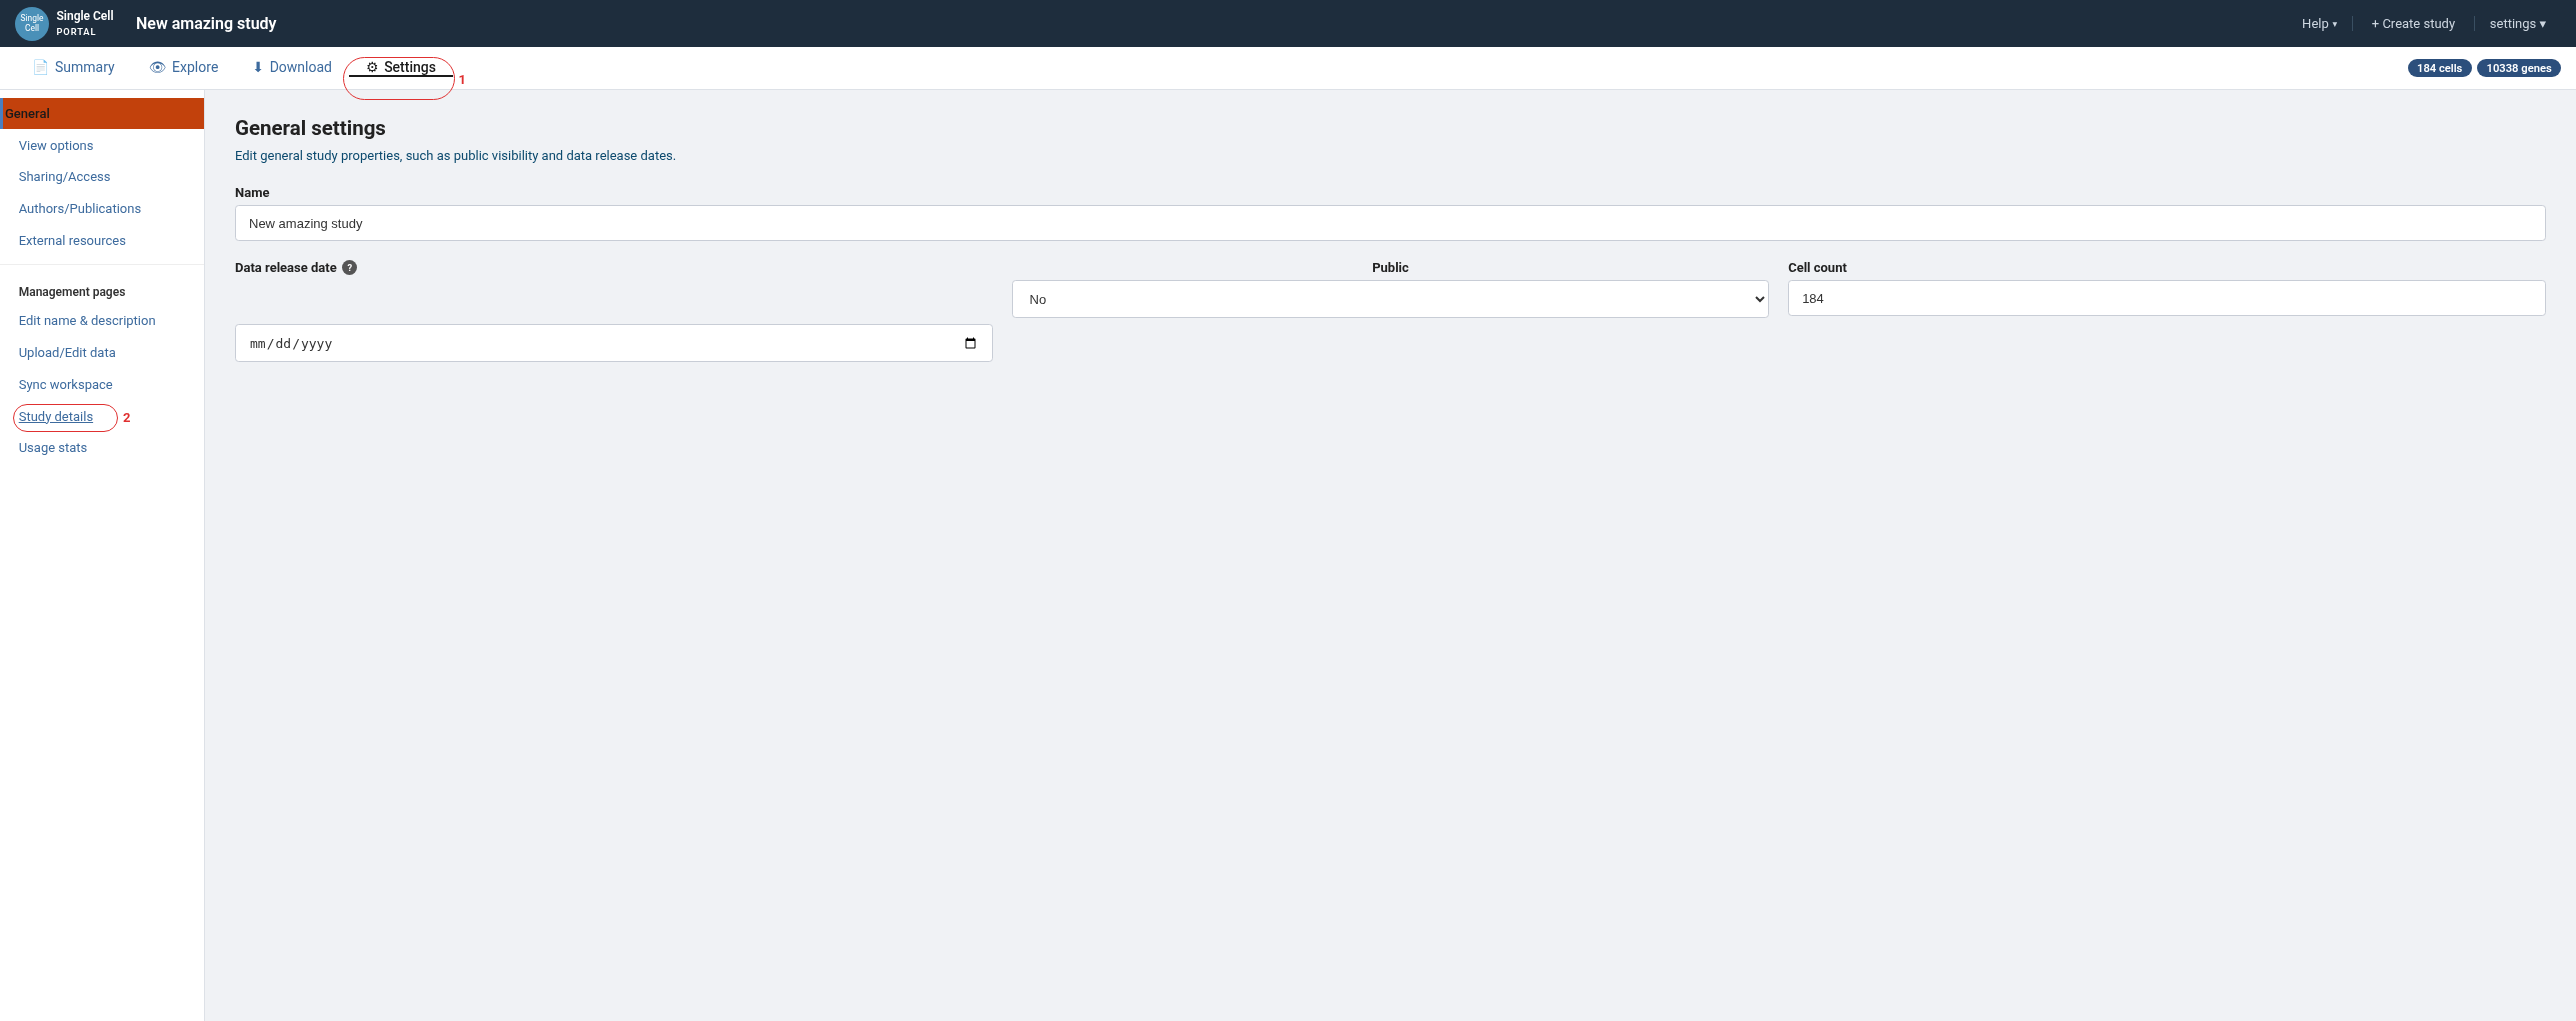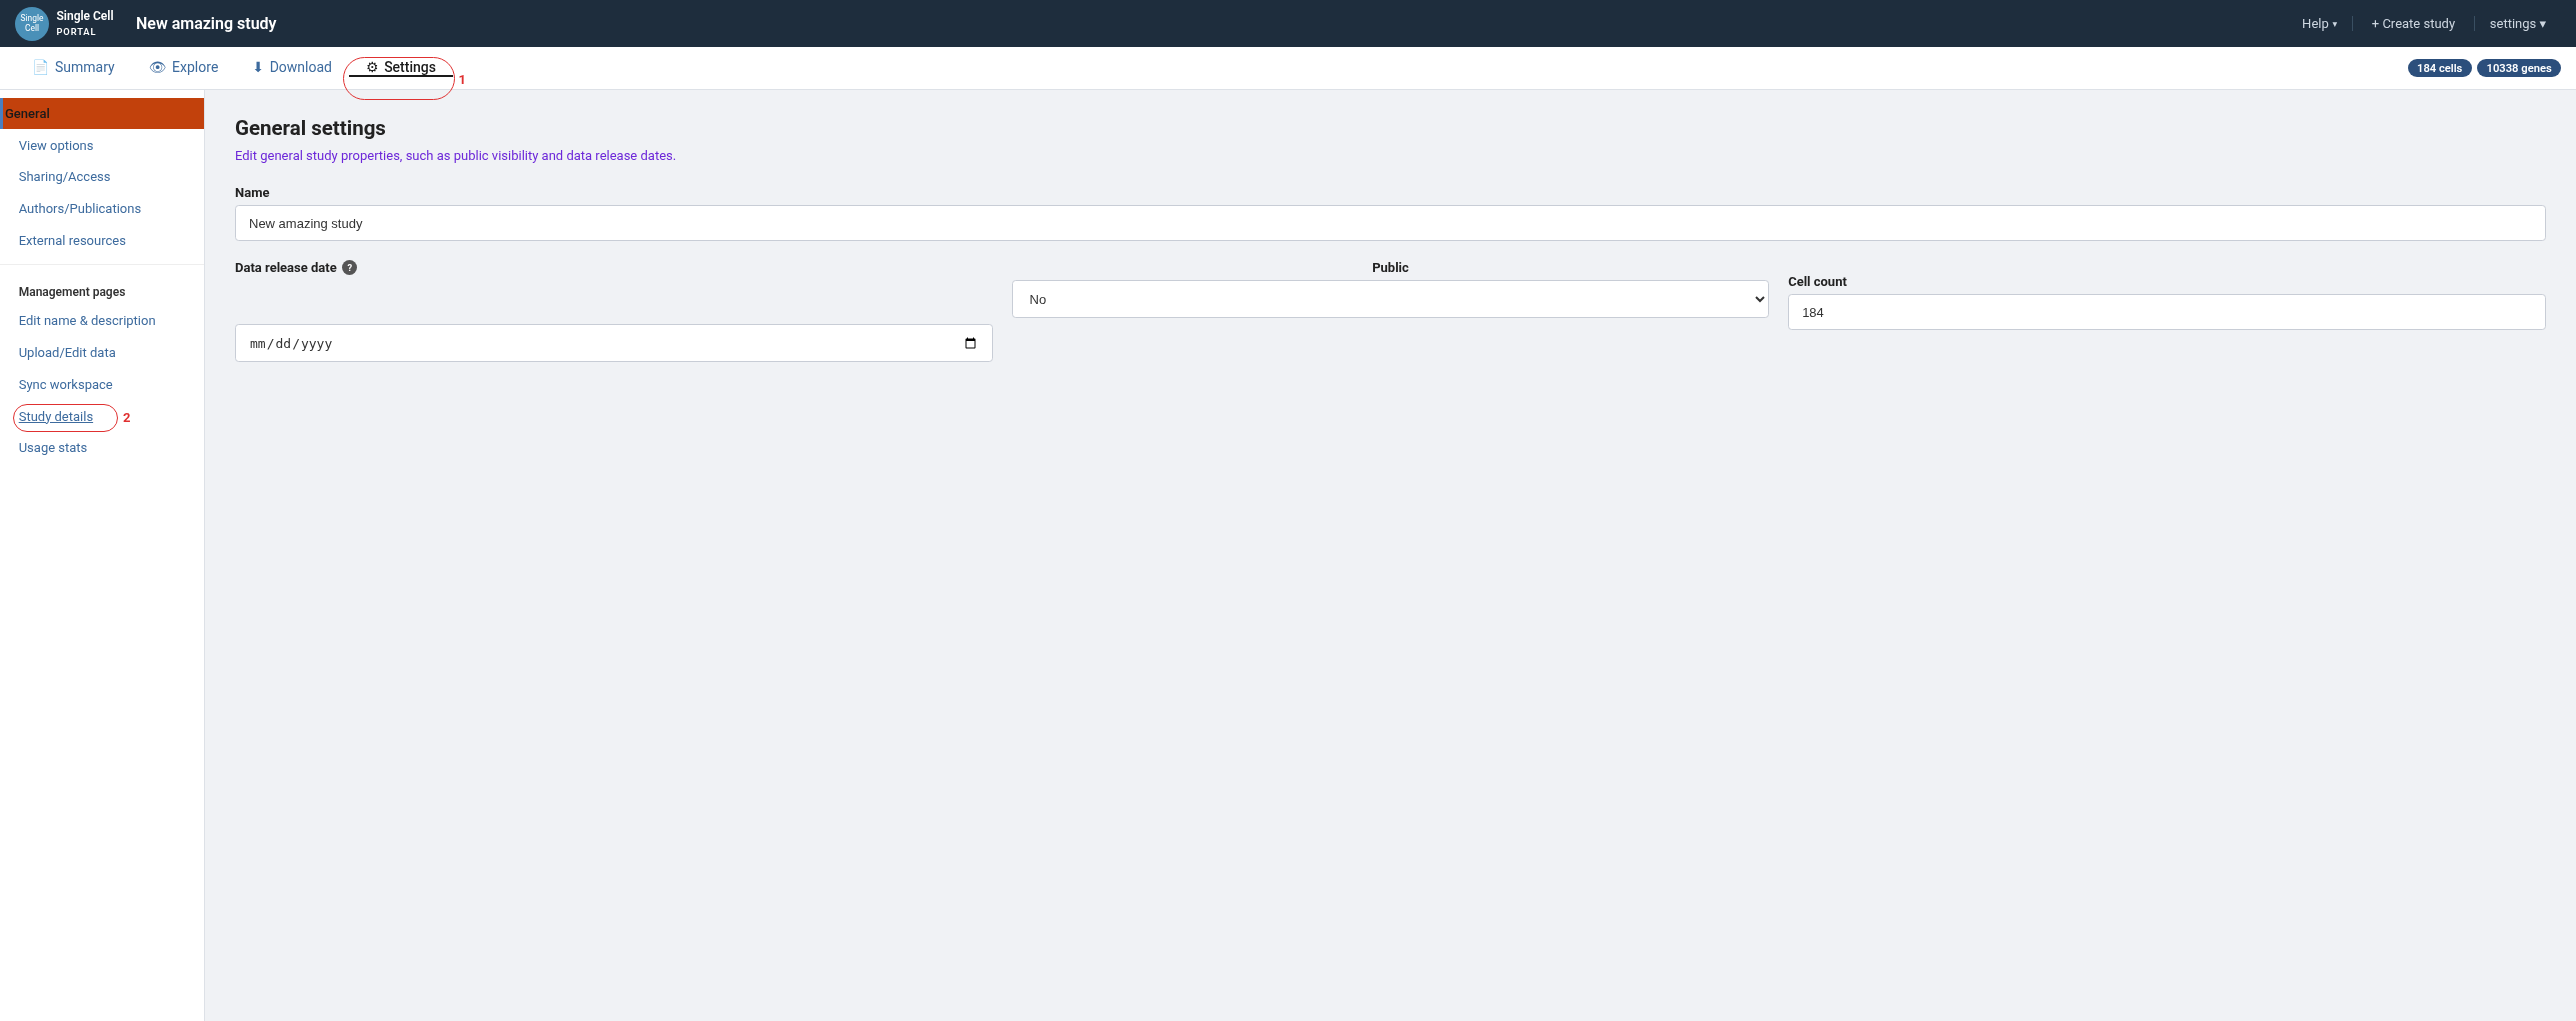--- a/index.html
+++ b/index.html
@@ -209,21 +209,21 @@
       background: #f0f2f5;
     }
     .content-title {
       font-size: 20.5px;
       font-weight: 700;
       color: #222;
       margin-bottom: 7.5px;
     }
     .content-subtitle {
       font-size: 13px;
-      color: #6d28d9;
+      color: #0c4a6e;
       margin-bottom: 22.4px;
     }
 
     
     .form-label {
       font-size: 13px;
       font-weight: 700;
       color: #222;
       margin-bottom: 5.6px;
       display: block;
@@ -243,21 +243,21 @@
       gap: 18.7px;
       margin-top: 18.7px;
       align-items: flex-start;
     }
     .form-group {
       display: flex;
       flex-direction: column;
     }
     .form-group-date { flex: 1; gap: 44px; }
     .form-group-public { flex: 1; align-items: center; }
-    .form-group-cellcount { flex: 1; margin-top: 14px; }
+    .form-group-cellcount { flex: 1; }
     .form-select {
       width: 100%;
       padding: 9.3px 13px;
       border: 0.9px solid #c8cdd6;
       border-radius: 3.7px;
       font-size: 13px;
       background: white;
       color: #333;
       appearance: auto;
       cursor: pointer;

